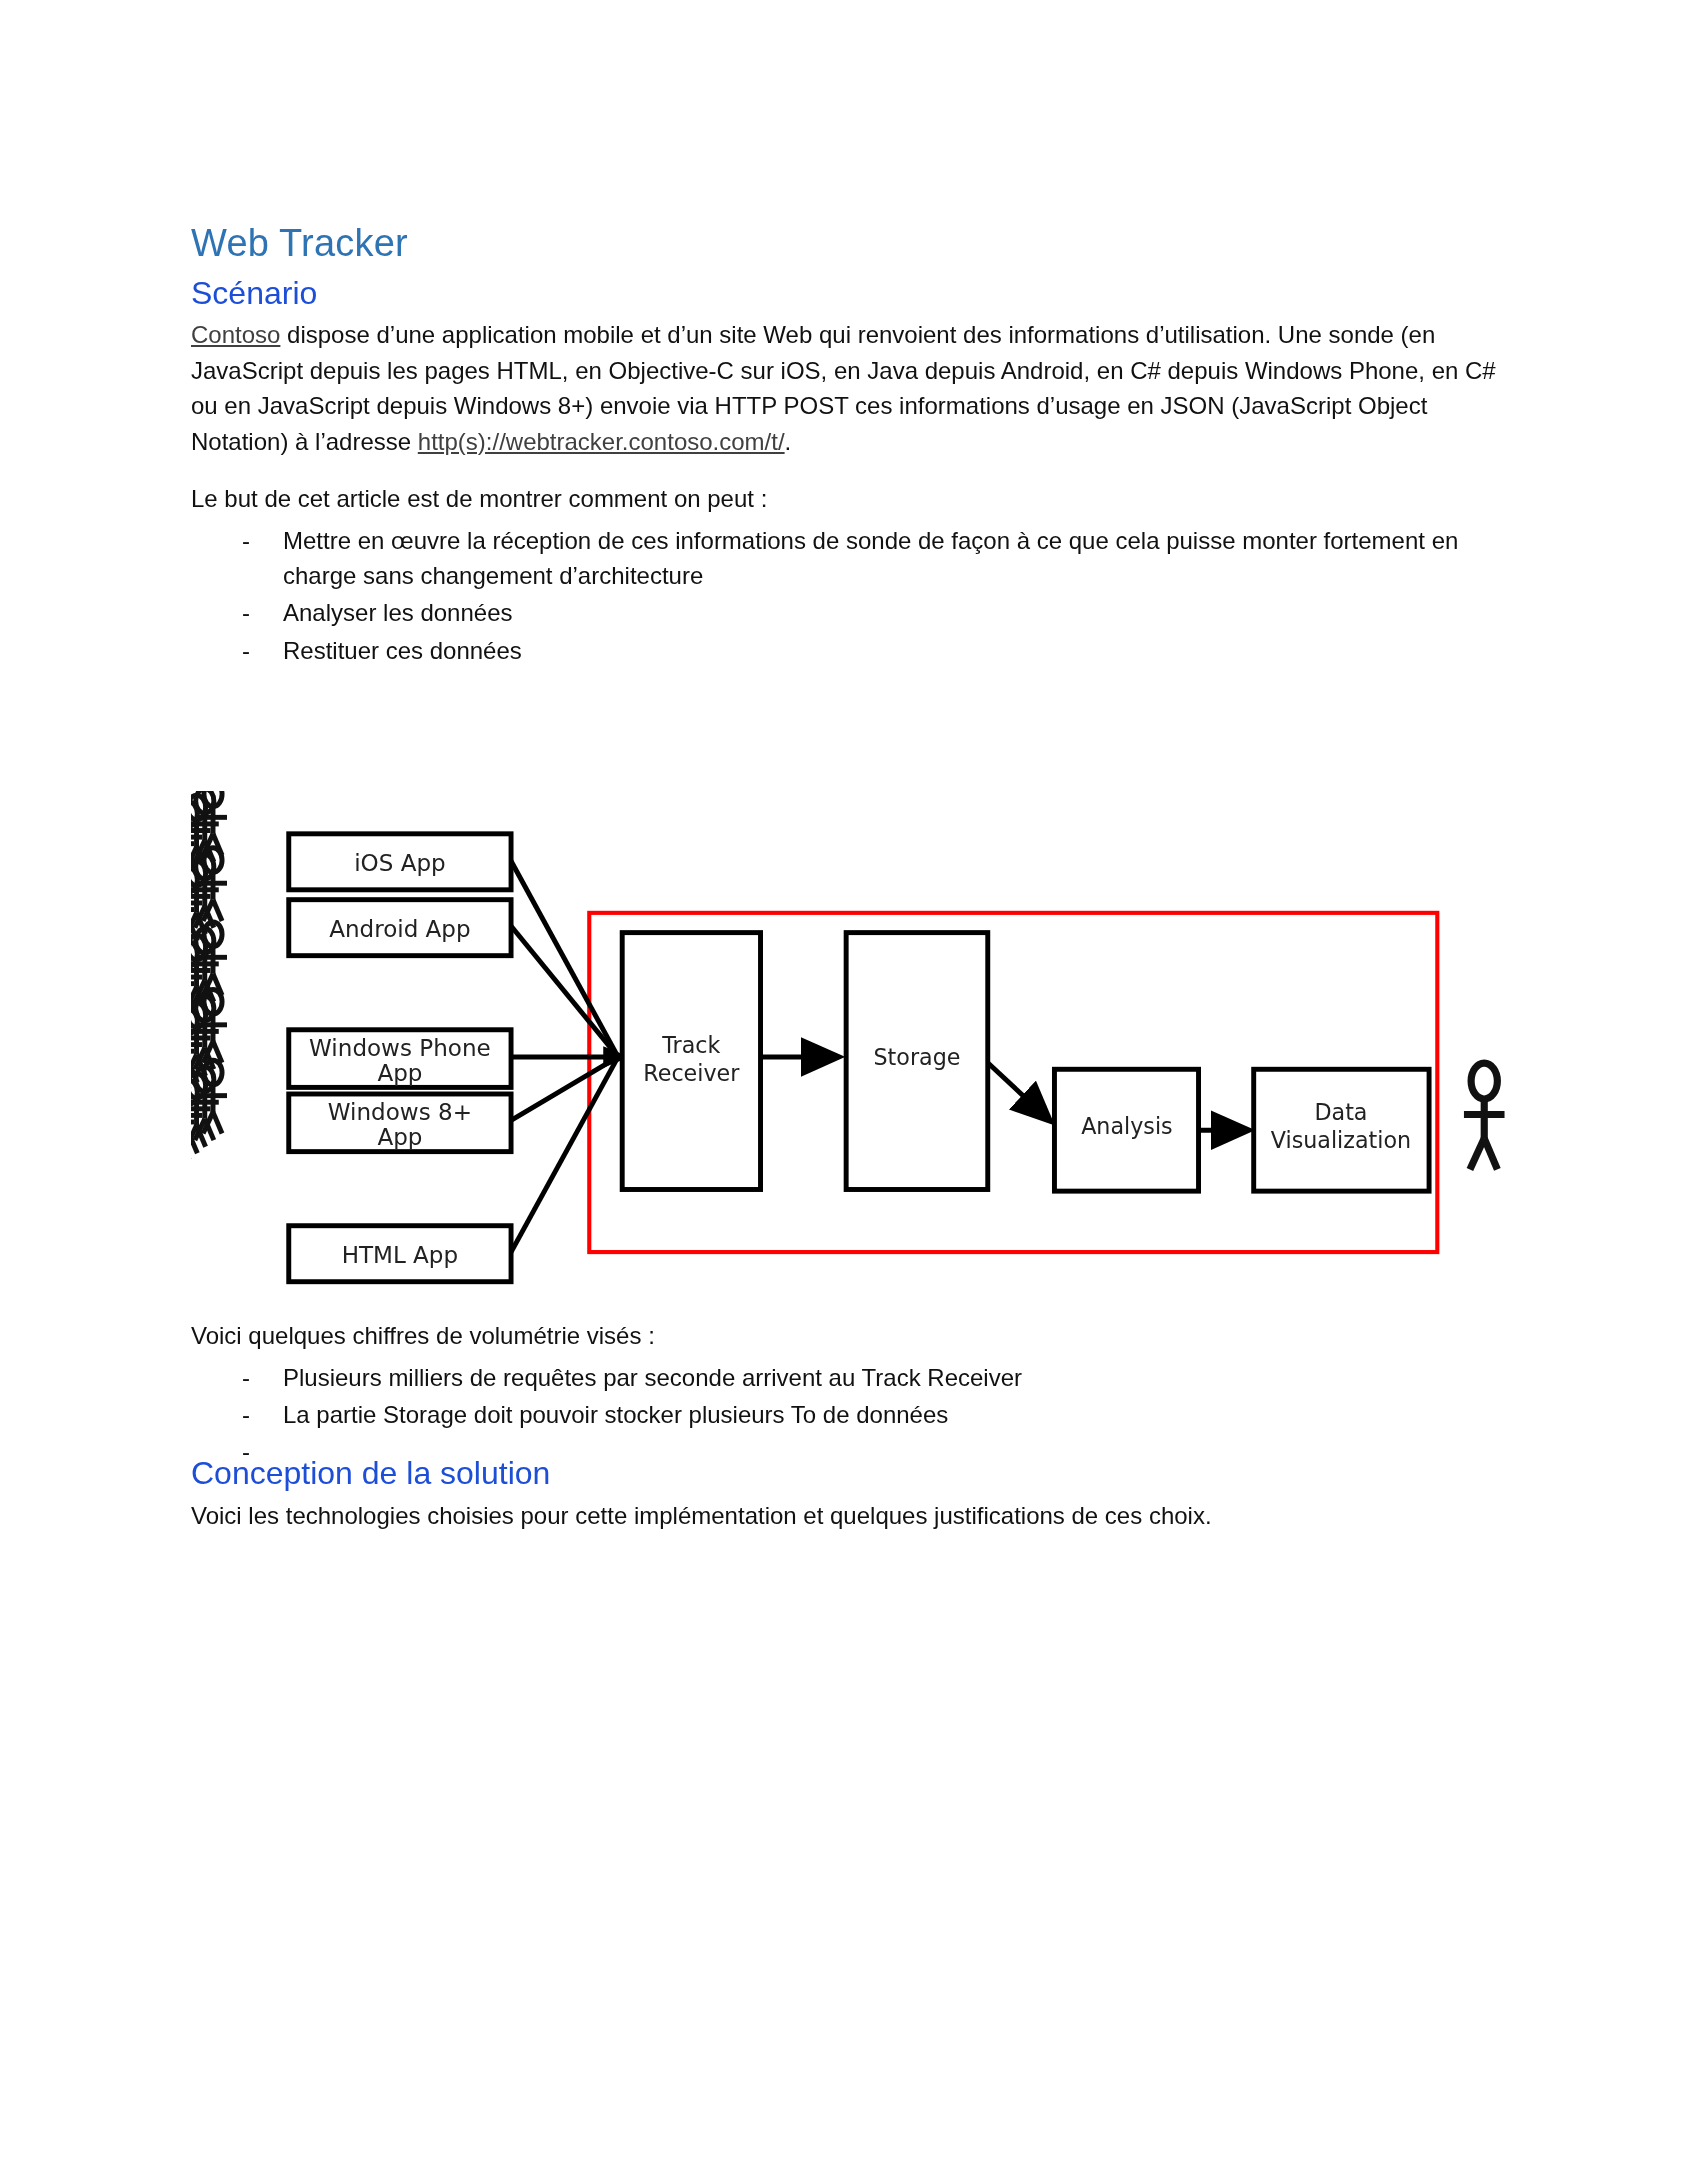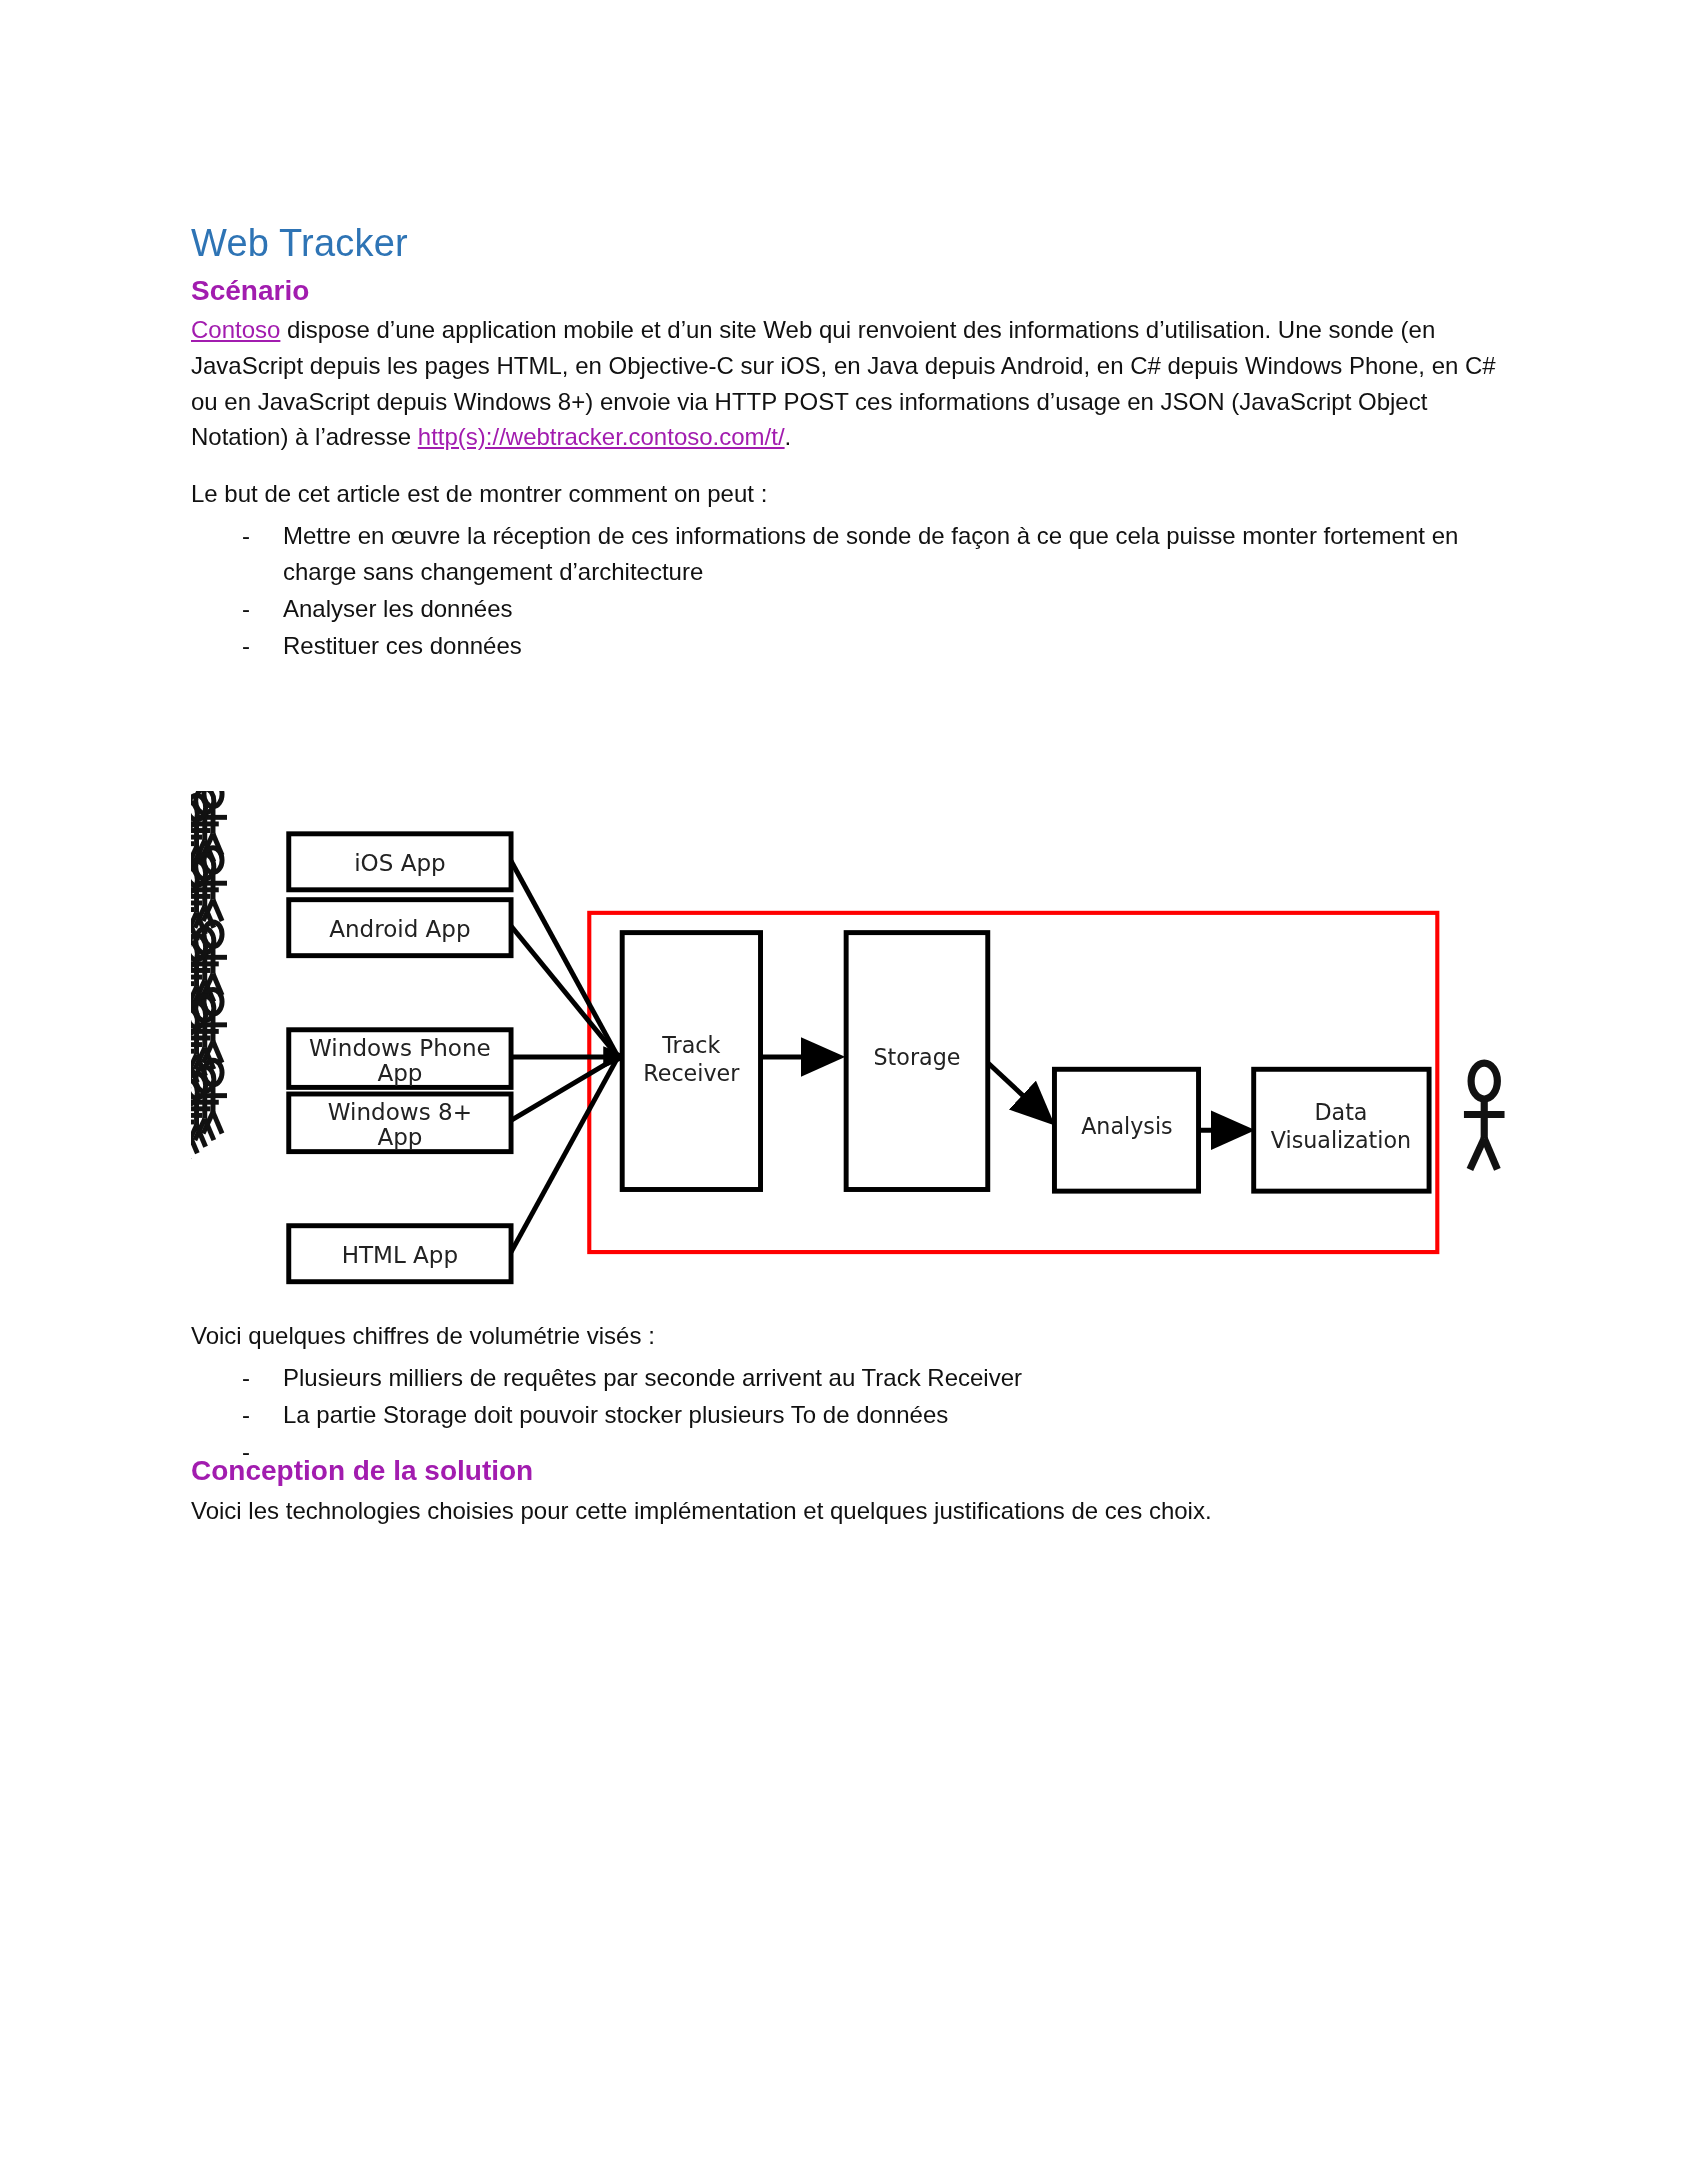--- a/index.html
+++ b/index.html
@@ -34,43 +34,43 @@
   h1.doc-title {
     font-size: 38px;
     font-weight: normal;
     color: #2E74B5;
     margin: 0 0 3.3px 0;
     letter-spacing: 0.2px;
     line-height: 1.15;
   }
 
   h2.doc-heading {
-    font-size: 28px;
-    font-weight: bold;
-    color: #a21caf;
+    font-size: 32px;
+    font-weight: normal;
+    color: #1d4ed8;
     margin: 8.2px 0 5px 0;
     line-height: 1.2;
   }
 
   h2.spaced-heading {
     margin-top: 13px;
   }
 
   p.para {
     font-size: 24px;
     line-height: 1.48;
     margin: 0 0 21.4px 0;
     color: #111111;
   }
   p.tight {
     margin-bottom: 3.3px;
   }
 
   a.doclink {
-    color: #a21caf;
+    color: #404040;
     text-decoration: underline;
   }
 
   ul.dashlist {
     list-style: none;
     margin: 6.6px 0 21.4px 0;
     padding: 0;
   }
   ul.dashlist li {
     position: relative;

